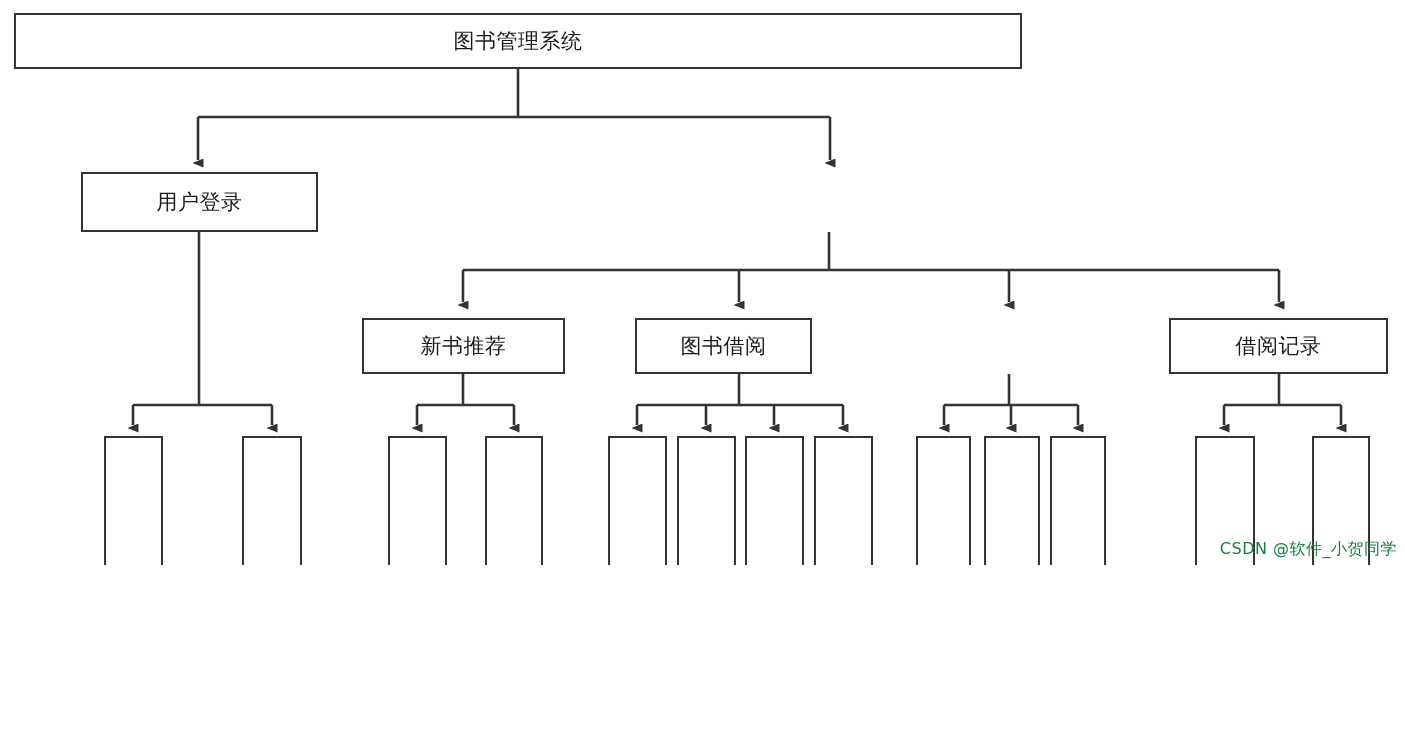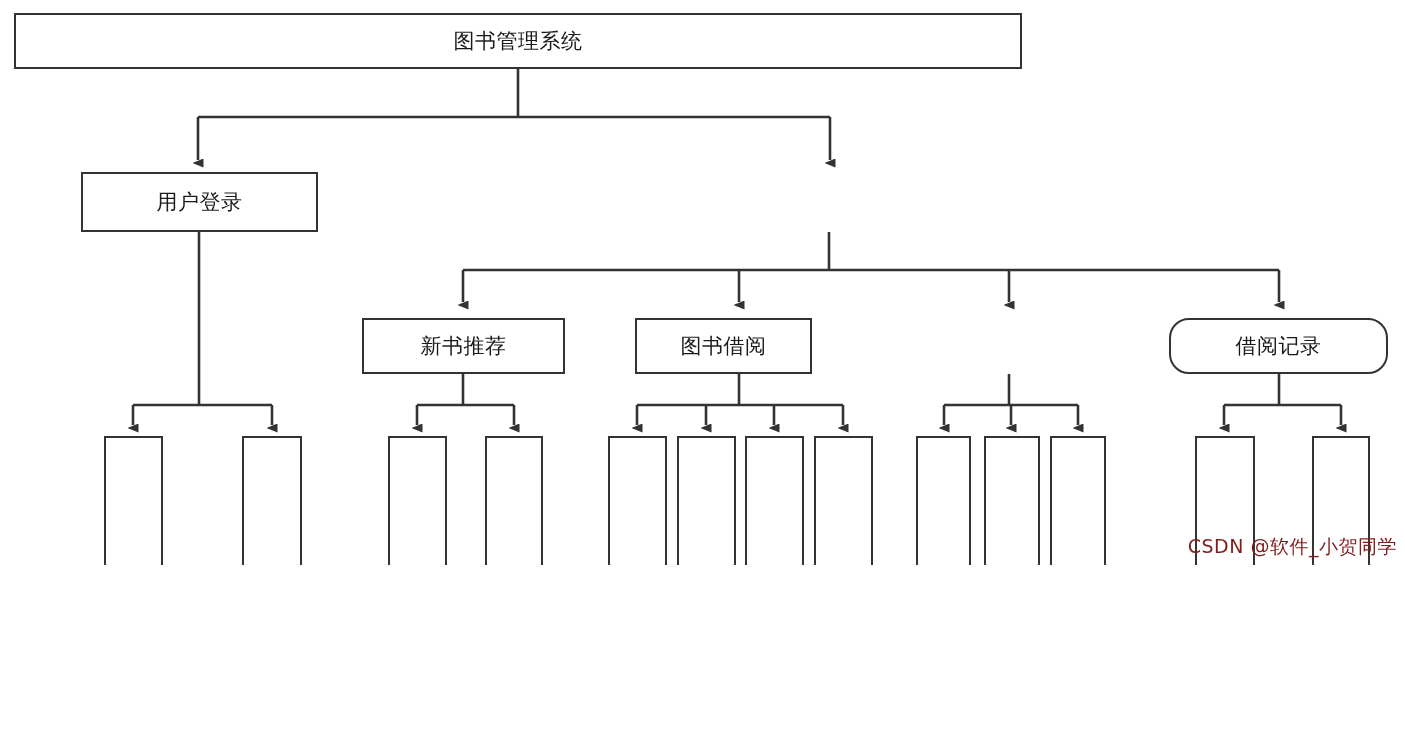--- a/index.html
+++ b/index.html
@@ -56,22 +56,22 @@
     text-orientation: upright;
     white-space: nowrap;
   }
   .node .lbl {
     display: block;
   }
   #watermark {
     position: absolute;
     right: 8px;
     bottom: 5px;
-    font-size: 19px;
-    color: #7f1d1d;
+    font-size: 16px;
+    color: #15803d;
     z-index: 5;
     white-space: nowrap;
     letter-spacing: 0.5px;
   }
 </style>
 </head>
 <body>
 
 <div id="canvas">
 
@@ -132,21 +132,21 @@
   <div class="node h" style="left:81px; top:172px; width:237px; height:60px;">
     <span class="lbl">用户登录</span>
   </div>
 
   <div class="node h" style="left:362px; top:318px; width:203px; height:56px;">
     <span class="lbl">新书推荐</span>
   </div>
   <div class="node h" style="left:635px; top:318px; width:177px; height:56px;">
     <span class="lbl">图书借阅</span>
   </div>
-  <div class="node h" style="left:1169px; top:318px; width:219px; height:56px;border-radius:20px;">
+  <div class="node h" style="left:1169px; top:318px; width:219px; height:56px;">
     <span class="lbl">借阅记录</span>
   </div>
 
   <div class="node v" style="left:104px; top:436px; width:59px; height:297px;">
     <span class="lbl">用户登录</span>
   </div>
   <div class="node v" style="left:242px; top:436px; width:60px; height:297px;">
     <span class="lbl">注销登录</span>
   </div>
 

